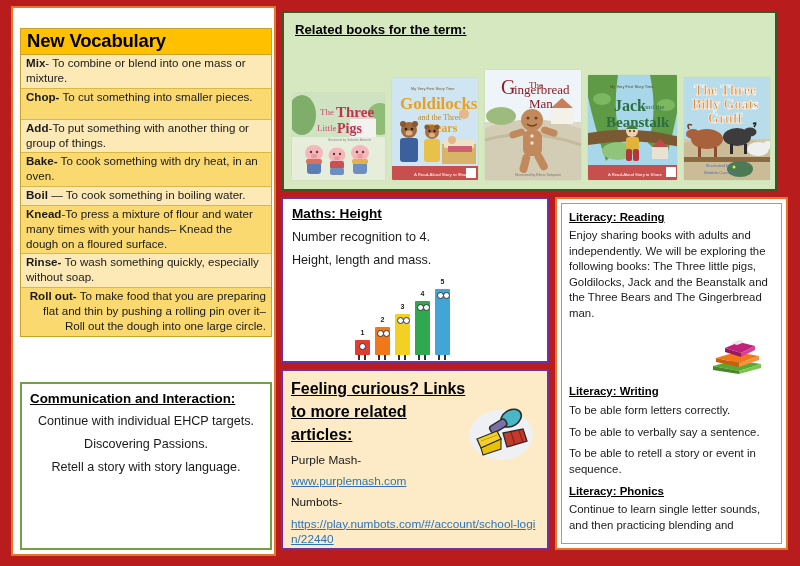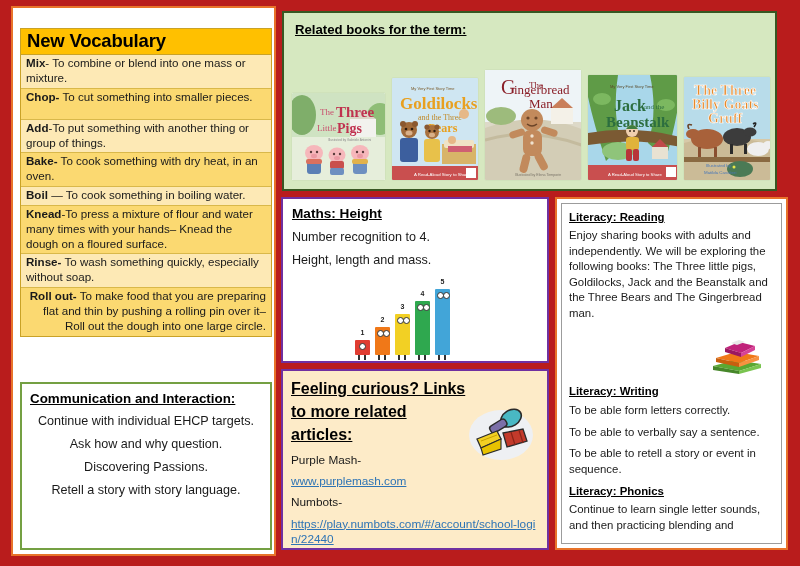--- a/index.html
+++ b/index.html
@@ -313,21 +313,20 @@
         <b>Rinse-</b><span> To wash something quickly, especially without soap.</span>
       </div>
       <div class="vocab-row dark">
         <b>Roll out-</b><span> To make food that you are preparing flat and thin by pushing a rolling pin over it– Roll out the dough into one large circle.</span>
       </div>
     </div>
 
     <div id="comm-box">
       <div id="comm-title">Communication and Interaction:</div>
       <div class="comm-line">Continue with individual EHCP targets.</div>
-      <div class="comm-line">Ask how and why question.</div>
       <div class="comm-line">Discovering Passions.</div>
       <div class="comm-line">Retell a story with story language.</div>
     </div>
   </div>
 
   <div id="books-panel">
     <div id="books-title">Related books for the term:</div>
 
     <div id="books-row">
 

